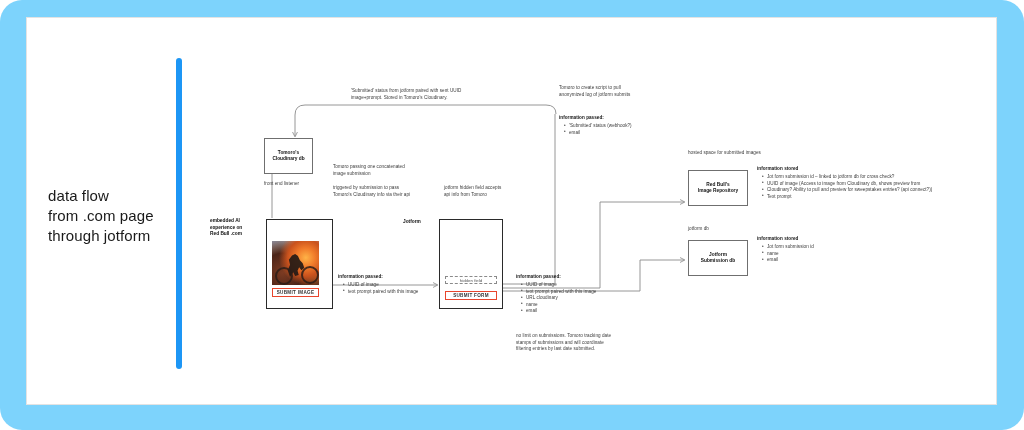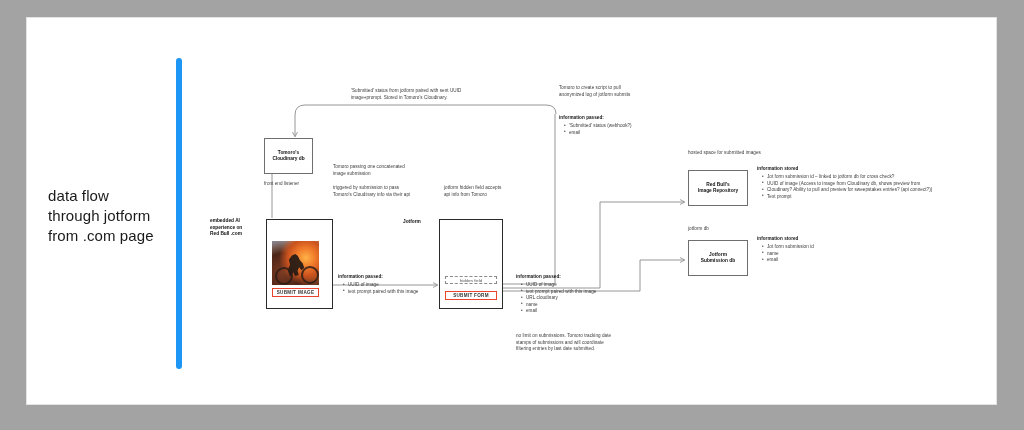--- a/index.html
+++ b/index.html
@@ -1,18 +1,18 @@
 <!DOCTYPE html>
 <html><head>
 <meta charset="utf-8">
 <style>
   html,body{margin:0;padding:0;background:#ffffff;}
   body{width:1024px;height:430px;font-family:"Liberation Sans",sans-serif;overflow:hidden;}
 
-  #canvas{position:relative;width:1024px;height:430px;background:#a3a3a3;}
+  #canvas{position:relative;width:1024px;height:430px;background:#7dd3fc;border-radius:22px;}
 
   
   .board-frame{position:absolute;left:26px;top:17px;width:971px;height:388px;
     border:1px solid #e3e3e3;background:#ffffff;box-sizing:border-box;}
 
   
   .blue-bar{position:absolute;left:176px;top:58px;width:6px;height:311px;
     background:#1d96f5;border-radius:3px;}
 
   
@@ -70,22 +70,22 @@
 <body>
 
 <div id="canvas">
 
   <div class="board-frame"></div>
 
   <div class="blue-bar"></div>
 
   <div class="board-title">
     <div>data flow</div>
+    <div>from .com page</div>
     <div>through jotform</div>
-    <div>from .com page</div>
   </div>
 
   <svg class="wires">
     <defs>
       <marker id="ah" markerWidth="6" markerHeight="6" refX="5" refY="3" orient="auto">
         <path d="M0,0 L6,3 L0,6" fill="none" stroke="#8a8a8a" stroke-width="0.9"></path>
       </marker>
     </defs>
     <g fill="none" stroke="#8a8a8a" stroke-width="0.9">
 

